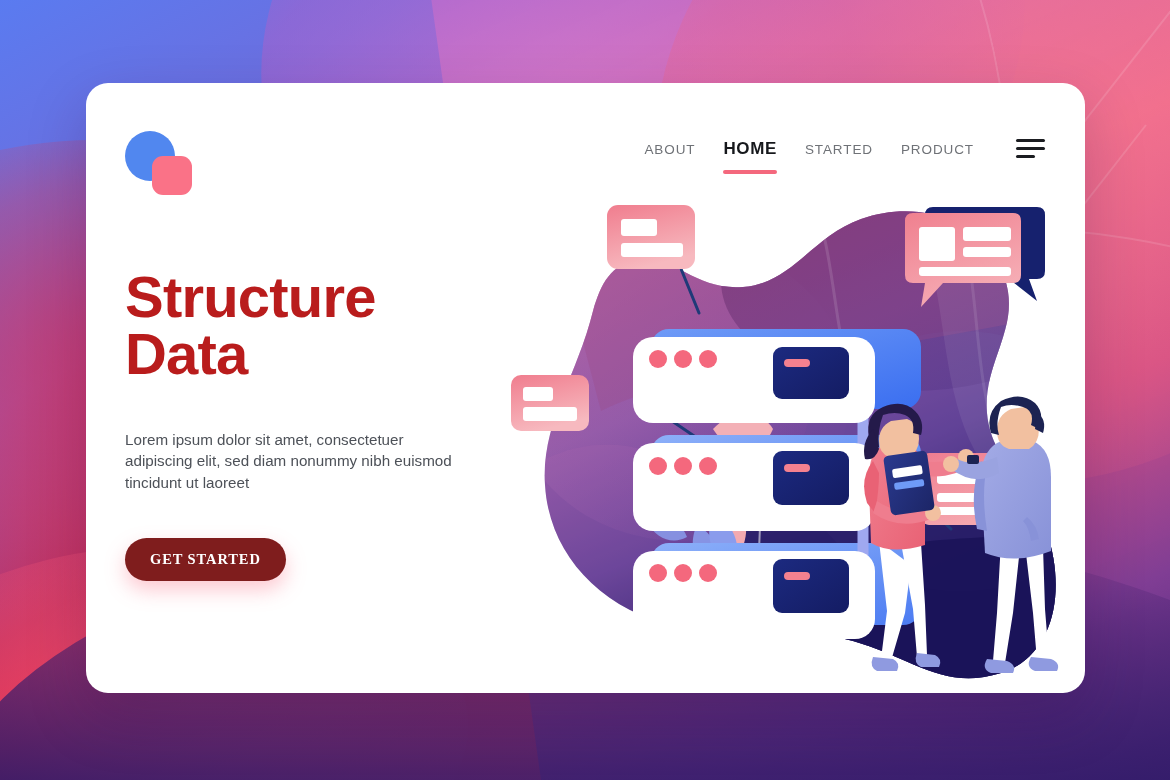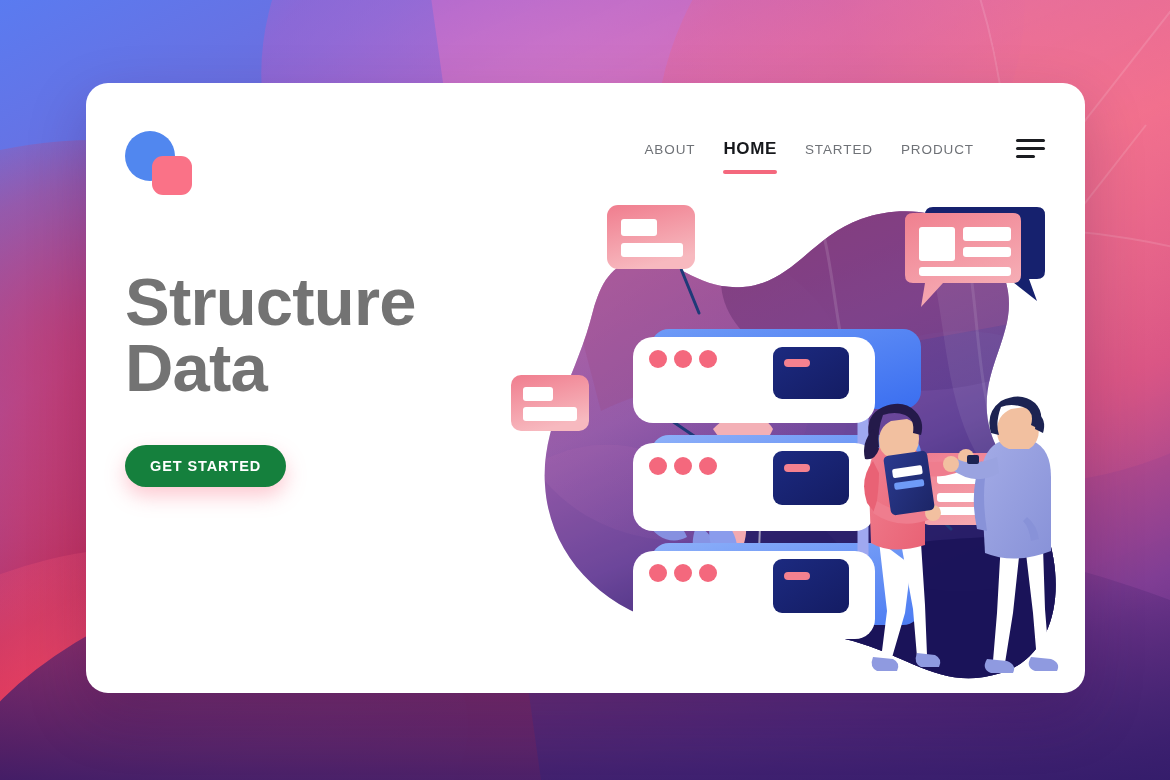--- a/index.html
+++ b/index.html
@@ -122,34 +122,34 @@
   }
   .burger{margin-left:42px;width:29px;height:20px;cursor:pointer;position:relative;}
   .burger span{position:absolute;left:0;height:2.6px;background:#1b1d21;border-radius:2px;}
   .burger span:nth-child(1){top:0;width:29px;}
   .burger span:nth-child(2){top:8px;width:29px;}
   .burger span:nth-child(3){top:16px;width:19px;}
 
   
   .hero{position:absolute;left:39px;top:186px;width:380px;}
   .hero-title{
-    font-size:67px;line-height:0.98;font-weight:700;color:#737373;
+    font-size:58px;line-height:0.98;font-weight:700;color:#b91c1c;
     letter-spacing:-0.8px;margin:0;
   }
   .hero-title .l2{display:block;}
   .hero-sub{
     margin:46px 0 0 0;font-size:15.2px;line-height:1.42;color:#4d5158;width:340px;
   }
   .cta{
     margin-top:45px;display:inline-block;
-    background:#15803d;color:#fff;border:none;
+    background:#7f1d1d;color:#fff;border:none;
     font-size:14.5px;font-weight:600;letter-spacing:0.9px;
     padding:13px 25px;border-radius:24px;cursor:pointer;
     box-shadow:0 9px 20px rgba(250,106,128,0.36);
-    font-family:Liberation Sans, sans-serif;
+    font-family:Liberation Serif, serif;
   }
 
   
   .illus{position:absolute;left:395px;top:78px;width:600px;height:540px;}
   .illus svg{display:block;width:100%;height:100%;overflow:visible;}
 </style>
 </head>
 <body>
 
 <div id="stage">
@@ -198,20 +198,21 @@
           <span></span>
         </div>
       </div>
     </div>
 
     <div class="hero">
       <h1 class="hero-title">
         <span class="l1">Structure</span>
         <span class="l2">Data</span>
       </h1>
+      <p class="hero-sub">Lorem ipsum dolor sit amet, consectetuer adipiscing elit, sed diam nonummy nibh euismod tincidunt ut laoreet</p>
       <button class="cta">GET STARTED</button>
     </div>
 
     <div class="illus">
       <svg viewBox="0 0 600 540">
         <defs>
           <linearGradient id="blobG" x1="0" y1="0" x2="0.45" y2="1">
             <stop offset="0%" stop-color="#a34e90"></stop>
             <stop offset="22%" stop-color="#a85399"></stop>
             <stop offset="45%" stop-color="#8f57a6"></stop>

